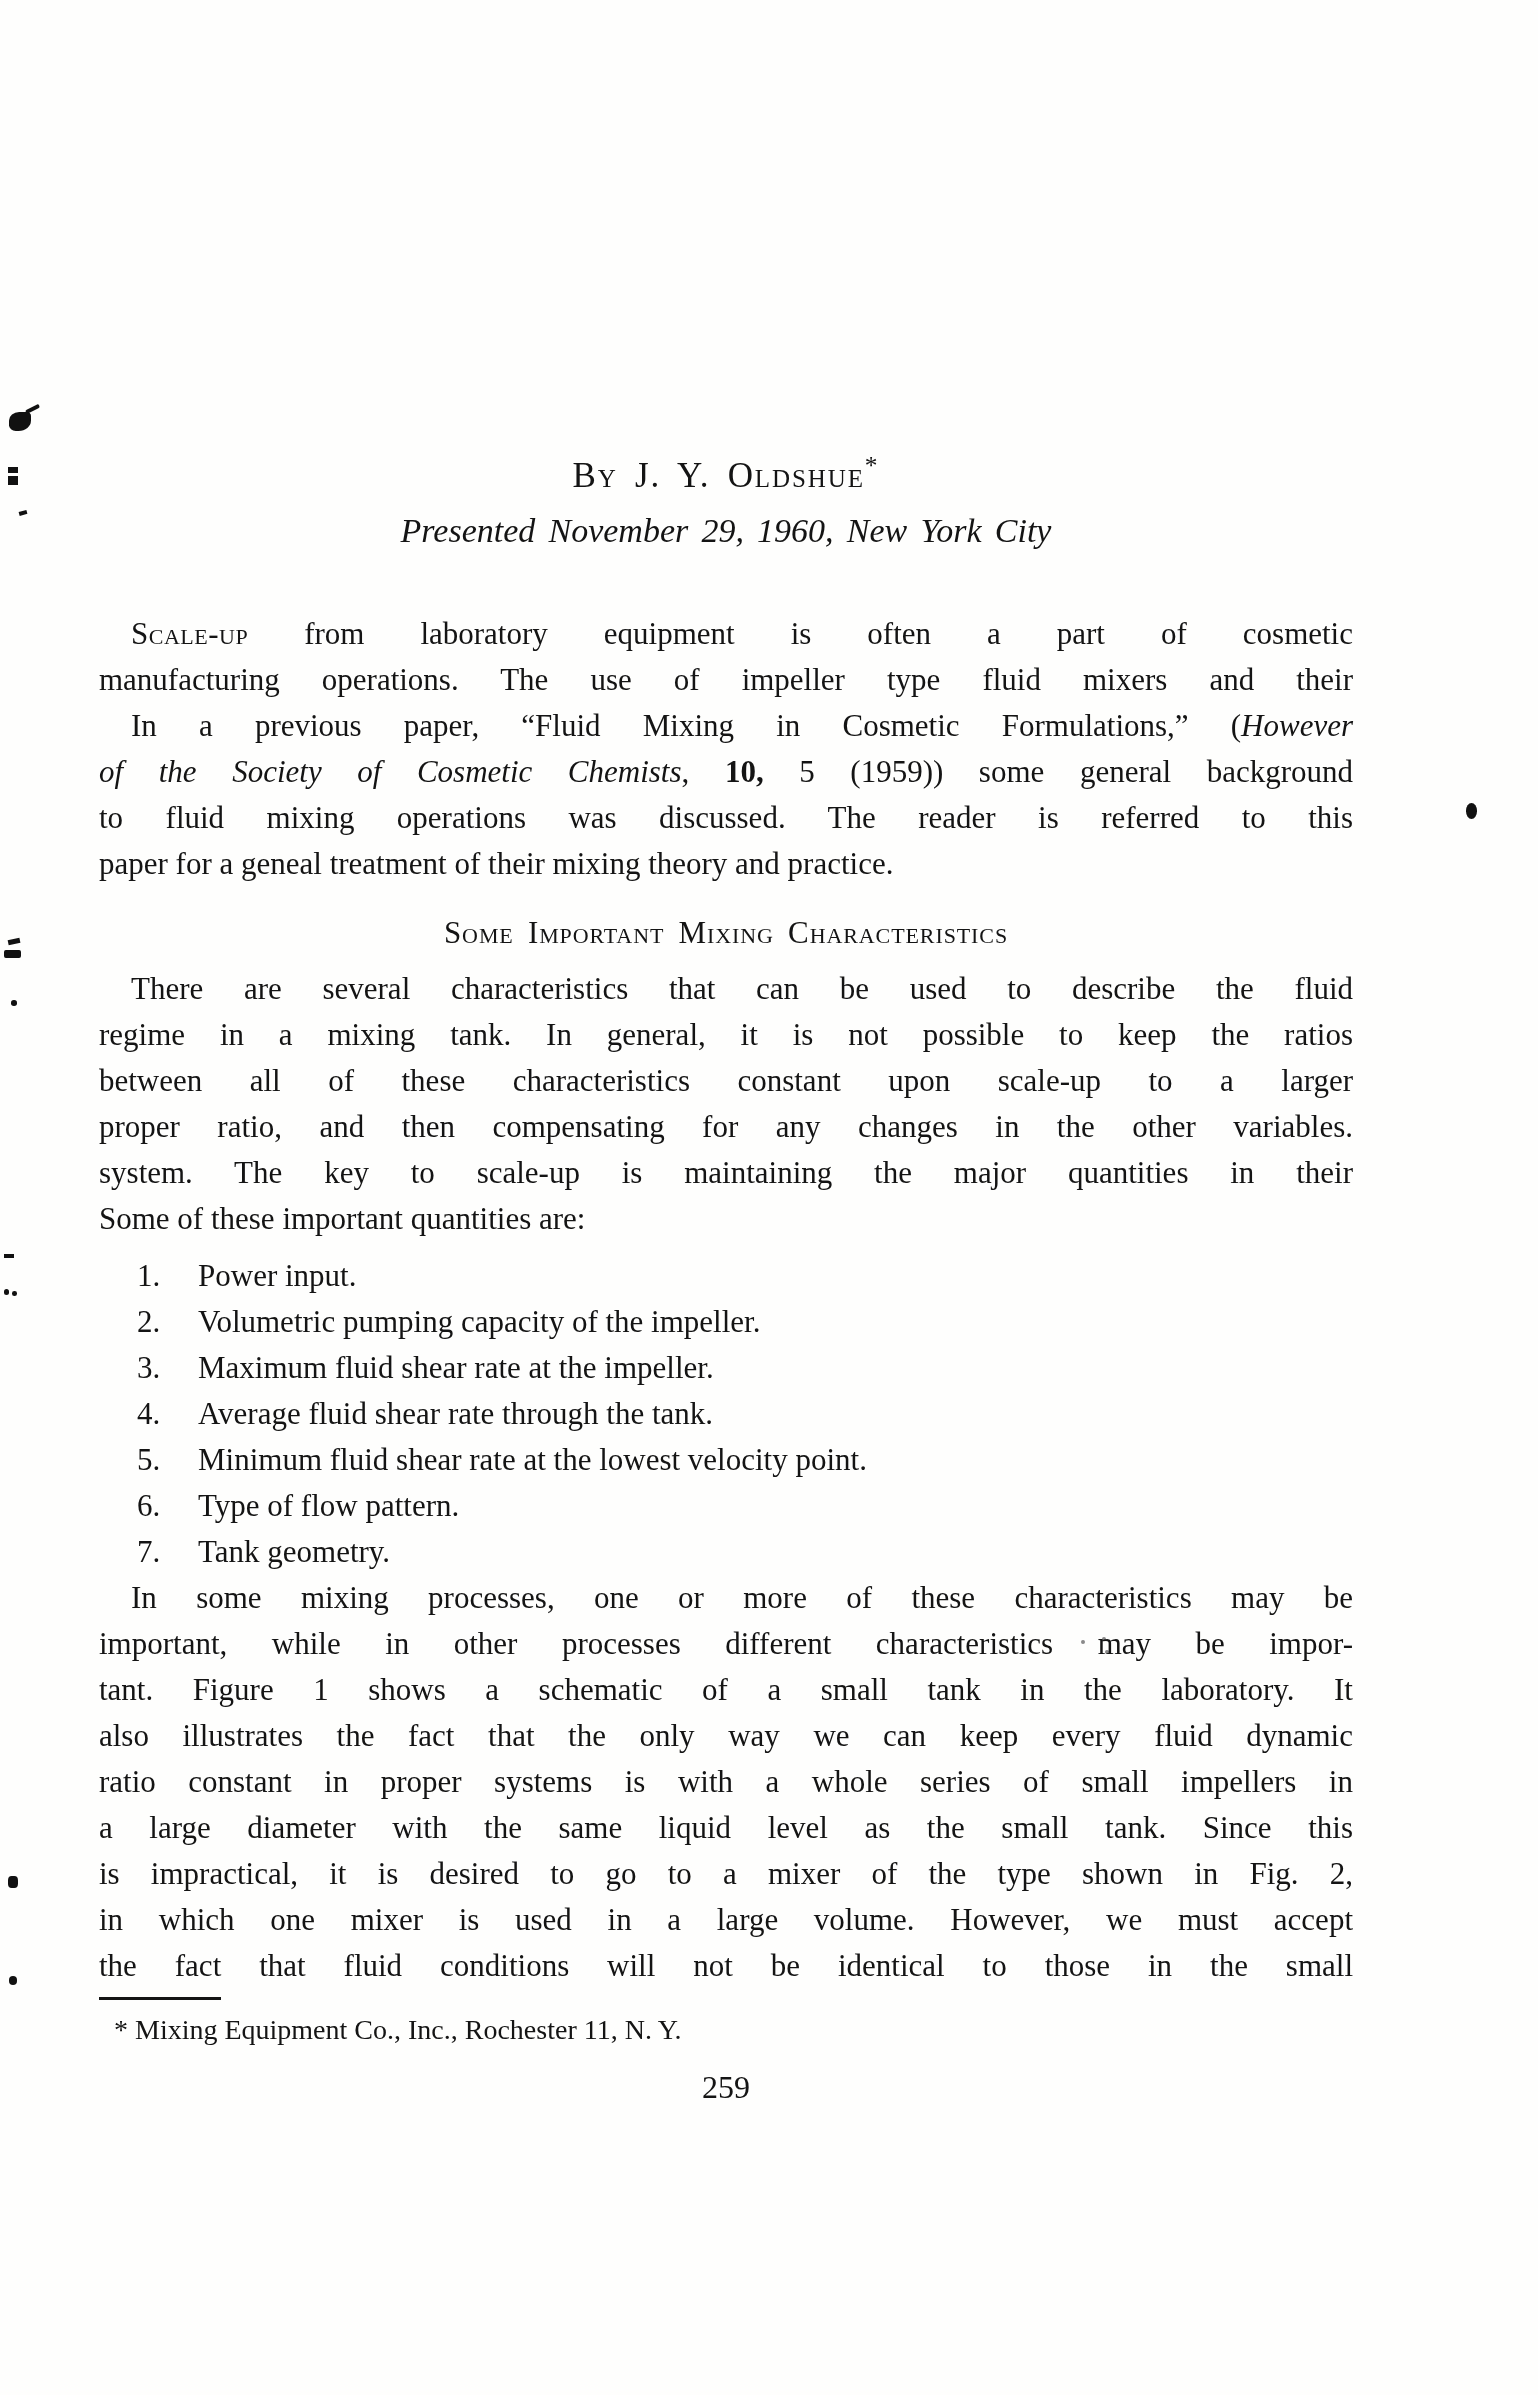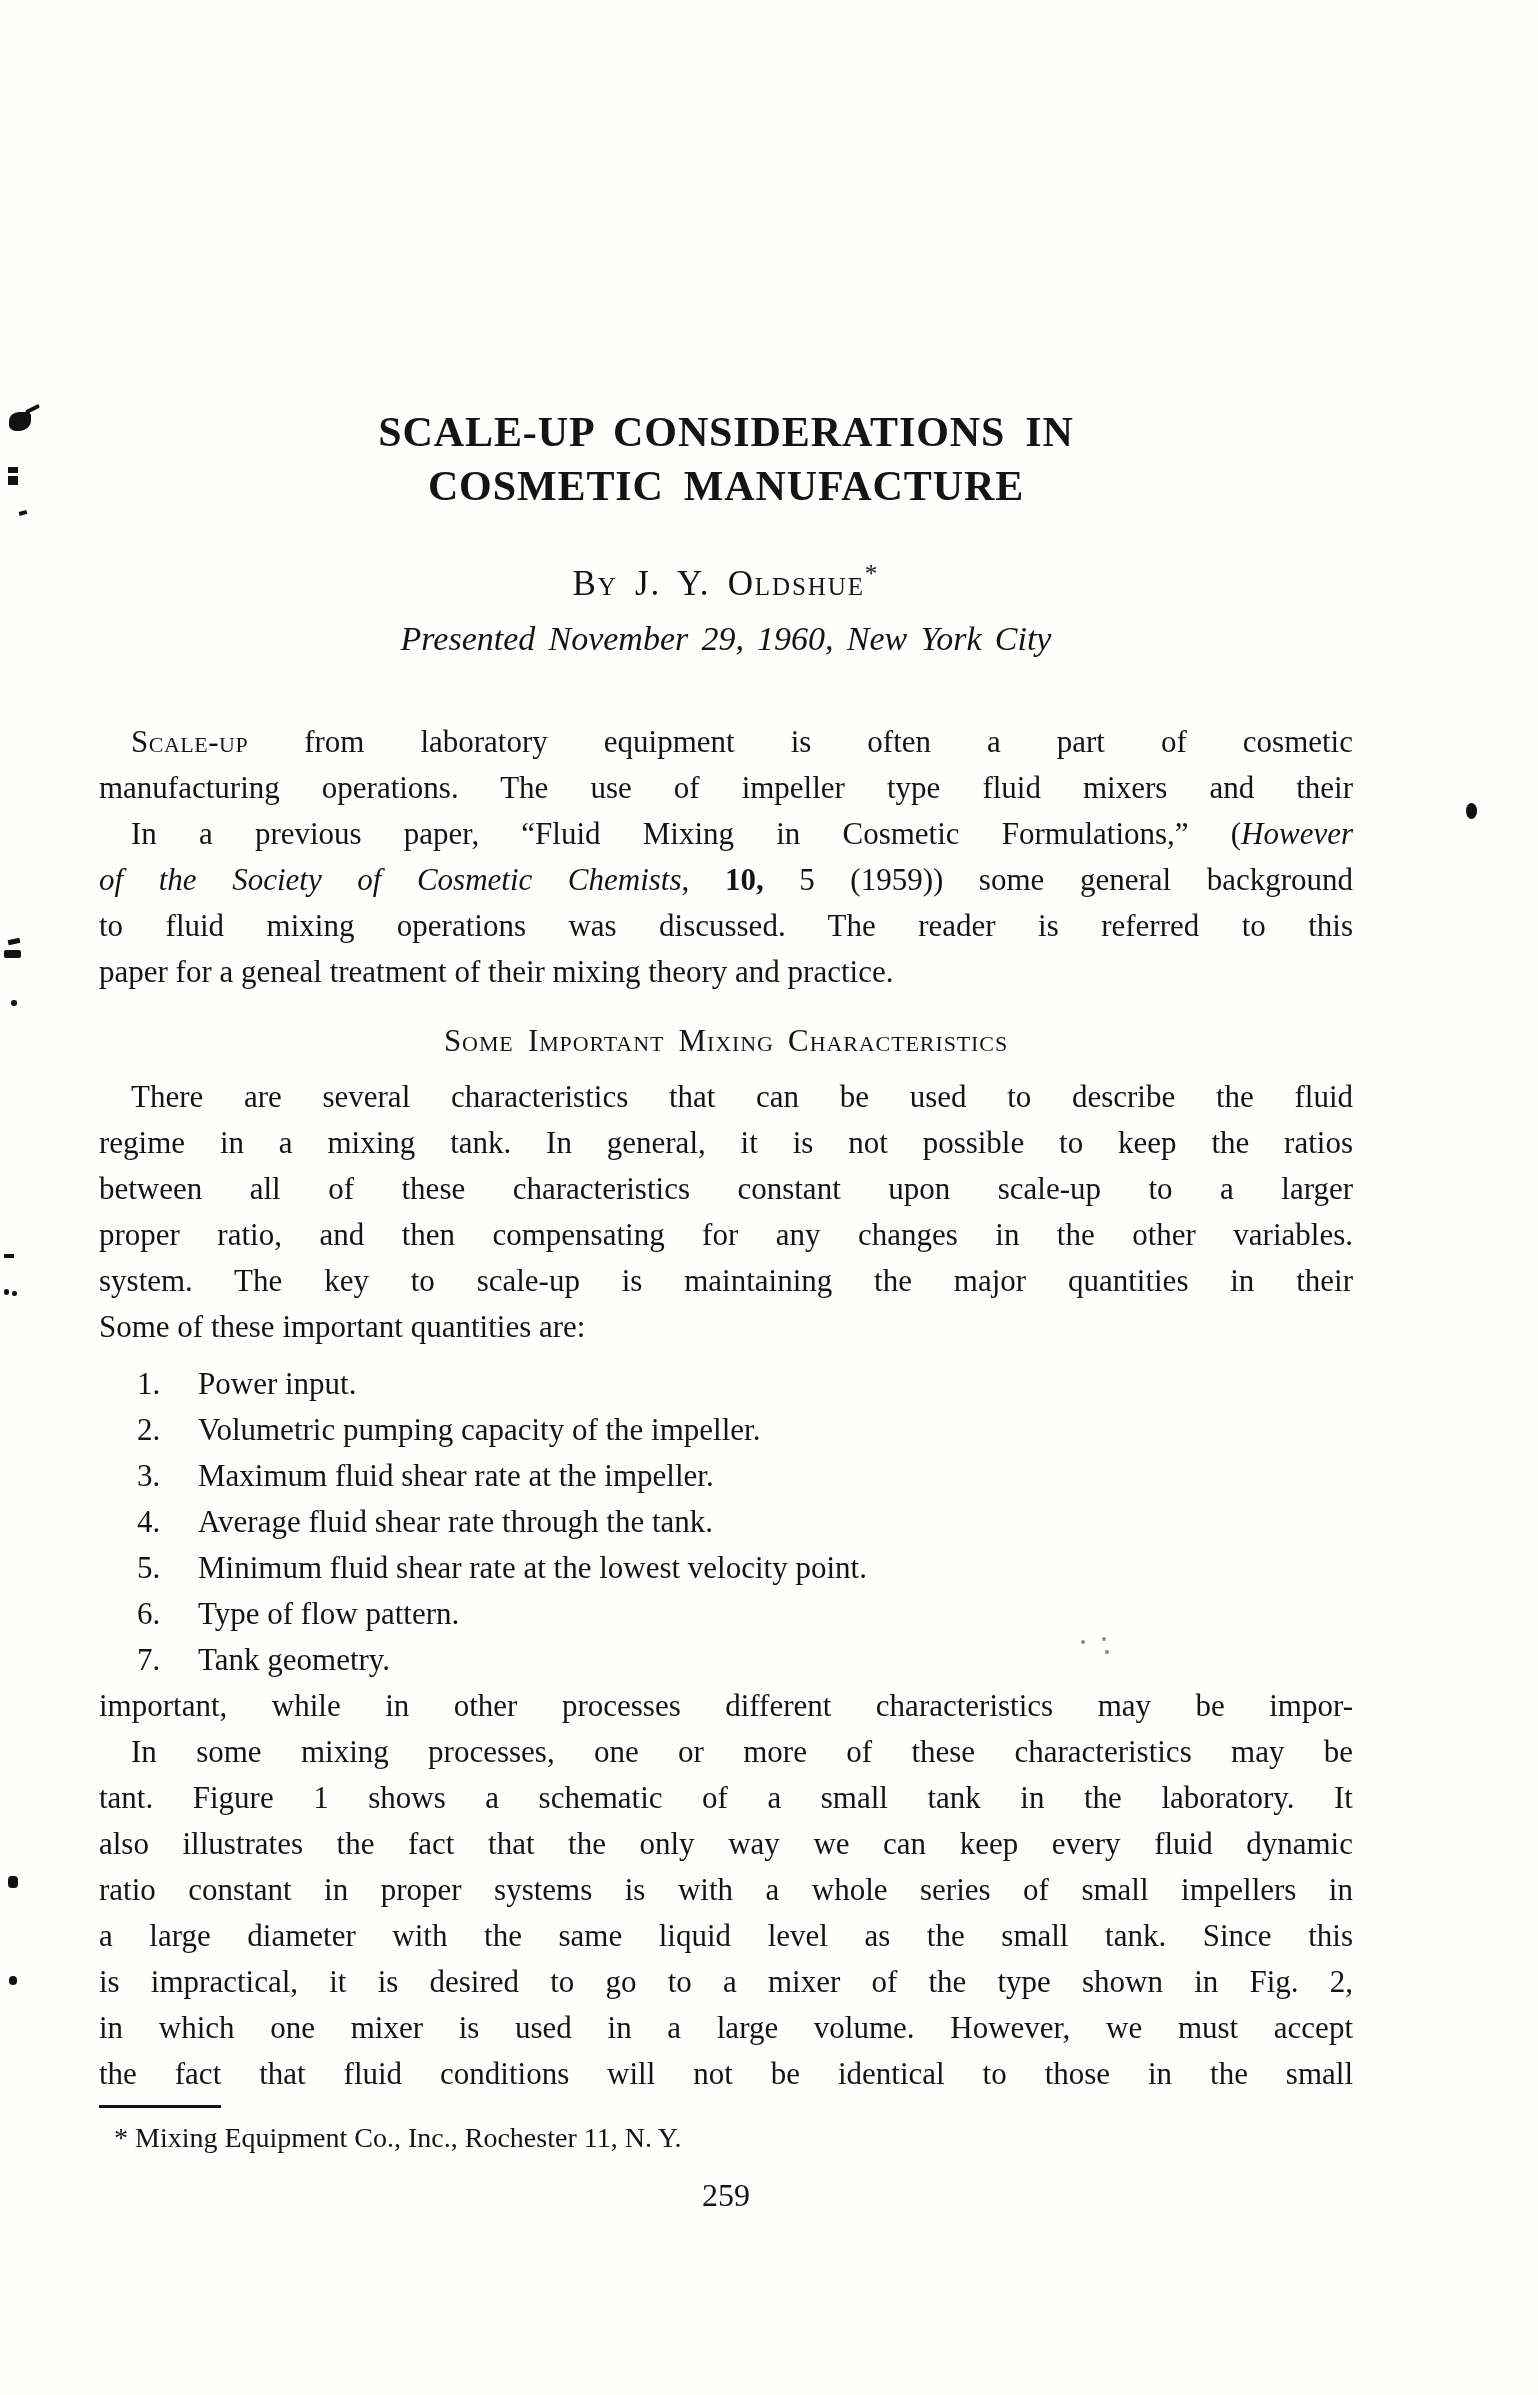--- a/index.html
+++ b/index.html
@@ -131,24 +131,20 @@
   <div class="speck sp-a7b"></div>
   <div class="speck sp-a8"></div>
   <div class="speck sp-a9"></div>
   <div class="speck sp-a10"></div>
   <div class="speck sp-a11a"></div>
   <div class="speck sp-a11b"></div>
   <div class="speck sp-a11c"></div>
 
   <div class="column">
 
-    <h1 class="title">
-      <span class="tline">SCALE-UP CONSIDERATIONS IN</span>
-      <span class="tline">COSMETIC MANUFACTURE</span>
-    </h1>
 
     <div class="byline"><span>By J. Y. Oldshue</span><sup>*</sup></div>
 
     <div class="presented">Presented November 29, 1960, New York City</div>
 
     <div class="bodyblock">
       <div class="para p1">
           <div class="line first"><span class="seg-sc">Scale-up</span><span> from laboratory equipment is often a part of cosmetic</span></div>
           <div class="line">manufacturing operations.  The use of impeller type fluid mixers and their</div>
         </div>
@@ -174,22 +170,22 @@
         <li><span class="num">1.</span><span>Power input.</span></li>
         <li><span class="num">2.</span><span>Volumetric pumping capacity of the impeller.</span></li>
         <li><span class="num">3.</span><span>Maximum fluid shear rate at the impeller.</span></li>
         <li><span class="num">4.</span><span>Average fluid shear rate through the tank.</span></li>
         <li><span class="num">5.</span><span>Minimum fluid shear rate at the lowest velocity point.</span></li>
         <li><span class="num">6.</span><span>Type of flow pattern.</span></li>
         <li><span class="num">7.</span><span>Tank geometry.</span></li>
       </ol>
 
       <div class="para p4">
+          <div class="line first">In some mixing processes, one or more of these characteristics may be</div>
           <div class="line">important, while in other processes different characteristics may be impor-</div>
-          <div class="line first">In some mixing processes, one or more of these characteristics may be</div>
           <div class="line">tant.  Figure 1 shows a schematic of a small tank in the laboratory.  It</div>
           <div class="line">also illustrates the fact that the only way we can keep every fluid dynamic</div>
           <div class="line">ratio constant in proper systems is with a whole series of small impellers in</div>
           <div class="line">a large diameter with the same liquid level as the small tank.  Since this</div>
           <div class="line">is impractical, it is desired to go to a mixer of the type shown in Fig. 2,</div>
           <div class="line">in which one mixer is used in a large volume.  However, we must accept</div>
           <div class="line">the fact that fluid conditions will not be identical to those in the small</div>
         </div>
     </div>
 

